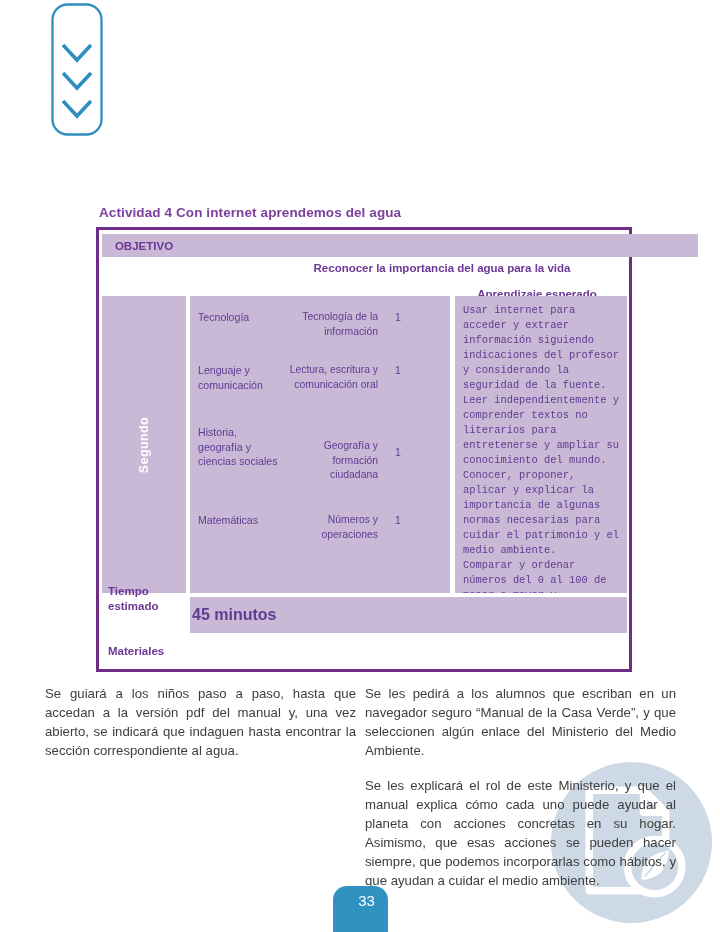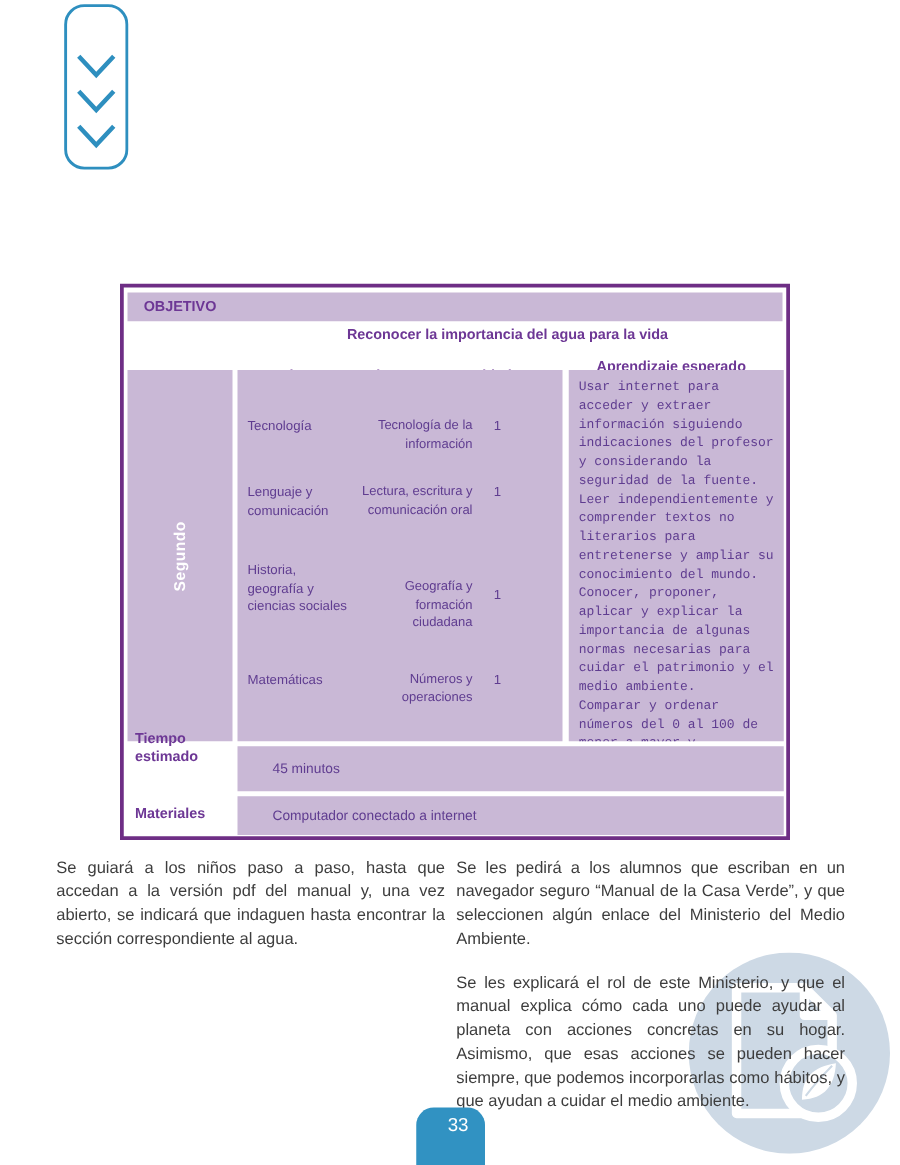--- a/index.html
+++ b/index.html
@@ -17,21 +17,21 @@
     position:absolute; left:99px; top:205px;
     font-size:13.5px; font-weight:bold; color:#7c3f9e; letter-spacing:0.1px;
   }
 
   
   .acttable {
     position:absolute; left:96px; top:227px; width:536px; height:445px;
     border:3px solid #6e2e85; background:#ffffff;
   }
   .acttable .obj-row {
-    position:absolute; left:3px; top:4px; width:524px; height:23px;
+    position:absolute; left:3px; top:4px; width:596px; height:23px;
     background:#c9b8d6; display:flex; align-items:center;
   }
   .obj-label { width:84px; text-align:center; font-weight:bold; font-size:11.5px; color:#6d3795; }
   .obj-value { flex:1; text-align:center; font-weight:bold; font-size:11.5px; color:#6d3795;margin-top:44px; }
 
   .hdr-row { position:absolute; left:0; top:27px; width:530px; height:39px;border-radius:15px; }
   .hdr-row .h {
     position:absolute; top:37px; transform:translateX(-50%);
     font-weight:bold; font-size:11.5px; color:#6d3795; white-space:nowrap; line-height:14px;
   }
@@ -45,39 +45,39 @@
     color:#6d3795; line-height:14px;
   }
 
   .blk { position:absolute; top:66px; height:297px; background:#c9b8d6; }
   .blk-nb  { left:3px;  width:84px; display:flex; align-items:center; justify-content:center; }
   .vert {
     transform:rotate(-90deg); color:#ffffff; font-weight:bold;
     font-size:12.5px; letter-spacing:0.4px; white-space:nowrap;
   }
   .blk-mid { left:91px; width:260px; }
-  .srow { position:absolute; left:8px; width:246px; display:flex;margin-top:24px; }
+  .srow { position:absolute; left:8px; width:246px; display:flex; }
   .srow-0 { top:14px; } .srow-1 { top:67px; } .srow-2 { top:129px; } .srow-3 { top:217px; }
   .c-asig { width:84px; font-size:10.6px; line-height:14.5px; color:#5f3c90; }
   .c-eje  { width:96px; font-size:10.4px; line-height:14.5px; color:#5f3c90;text-align:right; }
   .c-uni  { width:40px; font-size:10.6px; line-height:14.5px; color:#5f3c90; text-align:center; }
   .srow-2 .c-eje { padding-top:14px; }
   .srow-2 .c-uni { padding-top:20px; }
   .blk-apr {
     left:356px; width:172px; padding:7px 4px 0 8px; overflow:hidden;
     font-size:10.4px; line-height:15px; color:#5f3c90; white-space:pre-line;font-family:Liberation Mono, monospace;
   }
 
   .side-label { position:absolute; left:9px; font-weight:bold; font-size:11.5px; color:#6d3795; line-height:15px; }
   .lbl-tiempo { top:354px; width:78px; }
   .lbl-mat    { top:414px; width:84px; }
   .band { position:absolute; left:91px; width:437px; background:#c9b8d6; display:flex; align-items:center; }
   .band-tiempo { top:367px; height:36px; }
   .band-mat    { top:407px; height:31px; }
-  .band span { padding-left:28px; font-size:11px; color:#5f3c90; }
+  .band span { padding-left:2px; font-size:16px; color:#5f3c90;font-weight:bold; }
 
   
   .cols { position:absolute; left:45px; top:684px; width:631px; display:flex; gap:9px; }
   .col { width:311px; }
   .col p {
     font-size:13.2px; line-height:19px; color:#3d3d3d;
     text-align:justify; margin-bottom:16px;
   }
 
   
@@ -107,20 +107,21 @@
 
   <svg class="watermark" width="161" height="161" viewBox="0 0 160 160">
     <circle cx="80" cy="80" r="80" fill="#cdd9e5"></circle>
     <path d="M38,28 H92 L114,50 V128 H38 Z" fill="none" stroke="#ffffff" stroke-width="7.5" stroke-linejoin="round"></path>
     <path d="M92,28 V50 H114" fill="none" stroke="#ffffff" stroke-width="7.5" stroke-linejoin="round"></path>
     <circle cx="103" cy="104" r="27" fill="#cdd9e5" stroke="#ffffff" stroke-width="7.5"></circle>
     <path d="M90,117 C90,99 99,91 117,88 C116,106 108,116 90,117 Z" fill="#ffffff"></path>
     <path d="M93,114 C99,106 106,98 114,90" fill="none" stroke="#cdd9e5" stroke-width="1.6"></path>
   </svg>
 
+  <div class="title">Actividad 4 Con internet aprendemos del agua</div>
 
   <div class="acttable">
 
     <div class="obj-row">
       <span class="obj-label">OBJETIVO</span>
       <span class="obj-value">Reconocer la importancia del agua para la vida</span>
     </div>
 
     <div class="hdr-row">
       <span class="h h-nb">NB</span>
@@ -161,23 +162,20 @@
 Leer independientemente y comprender textos no literarios para entretenerse y ampliar su conocimiento del mundo.
 Conocer, proponer, aplicar y explicar la importancia de algunas normas necesarias para cuidar el patrimonio y el medio ambiente.
 Comparar y ordenar números del 0 al 100 de menor a mayor y viceversa, usando material concreto, monedas nacionales y/o software educativo.</div>
 
     <span class="side-label lbl-tiempo">Tiempo estimado</span>
     <div class="band band-tiempo">
       <span>45 minutos</span>
     </div>
 
     <span class="side-label lbl-mat">Materiales</span>
-    <div class="band band-mat">
-      <span>Computador conectado a internet</span>
-    </div>
   </div>
 
   <div class="cols">
     <div class="col">
       <p>Se guiará a los niños paso a paso, hasta que accedan a la versión pdf del manual y, una vez abierto, se indicará que indaguen hasta encontrar la sección correspondiente al agua.</p>
     </div>
     <div class="col">
       <p>Se les pedirá a los alumnos que escriban en un navegador seguro “Manual de la Casa Verde”, y que seleccionen algún enlace del Ministerio del Medio Ambiente.</p>
       <p>Se les explicará el rol de este Ministerio, y que el manual explica cómo cada uno puede ayudar al planeta con acciones concretas en su hogar. Asimismo, que esas acciones se pueden hacer siempre, que podemos incorporarlas como hábitos, y que ayudan a cuidar el medio ambiente.</p>
     </div>

